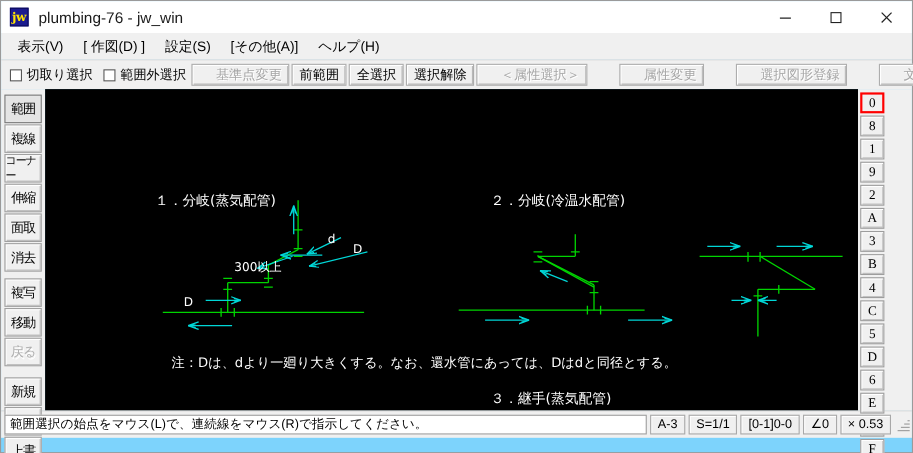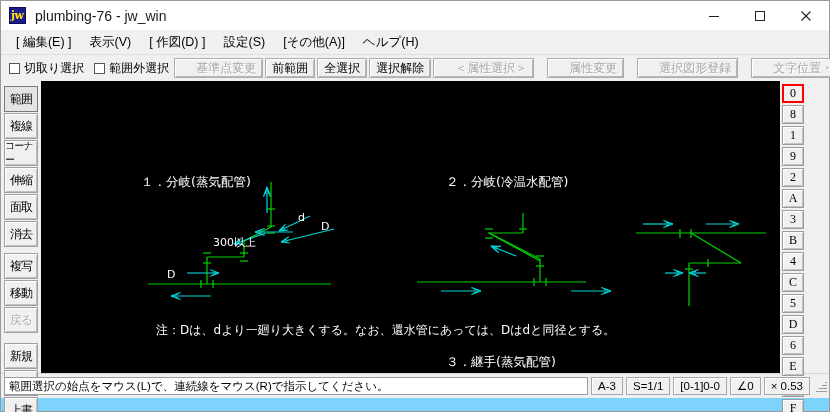--- a/index.html
+++ b/index.html
@@ -29,21 +29,21 @@
 
   
   .toolbar{height:26px;display:flex;align-items:center;padding:0 2px;background:#f0f0f0;
            border-top:1px solid #dedede;}
   .chk{display:flex;align-items:center;margin:0 4px 0 6px;white-space:nowrap;font-size:12px;}
   .chk .box{width:11px;height:11px;border:1px solid #565656;background:#fff;margin-right:4px;flex:none;box-sizing:border-box;}
   .tbtn{height:20px;min-width:auto;padding:0 6px;margin:0 1px;font-size:12px;line-height:18px;
         background:#f0f0f0;border:1px solid #adadad;box-shadow:inset 1px 1px 0 #fff, inset -1px -1px 0 #b8b8b8;
         color:#000;white-space:nowrap;box-sizing:border-box;display:flex;align-items:center;}
   .tbtn.disabled{color:#a6a6a6;text-shadow:1px 1px 0 #ffffff;padding-left:21px;}
-  .tbtn.gap{margin-left:12px;}
+  .tbtn.gap{margin-left:28px;}
 
   
   .bodyrow{display:flex;height:292px;}
 
   
   .leftcol{width:40px;background:#f0f0f0;padding-top:2px;box-sizing:border-box;}
   .lgroup{padding:2px 3px;}
   .lbtn{height:26px;margin:1px 0;font-size:12px;display:flex;align-items:center;justify-content:center;
         background:#f0f0f0;border:1px solid #a0a0a0;box-shadow:inset 1px 1px 0 #fff, inset -1px -1px 0 #c0c0c0;
         letter-spacing:-1px;box-sizing:border-box;color:#000;}
@@ -99,21 +99,20 @@
       <div class="winbtn">
         <svg width="12" height="12" viewBox="0 0 12 12">
             <line x1="1.5" y1="1.5" x2="10.5" y2="10.5" stroke="#222" stroke-width="1.1"></line>
             <line x1="10.5" y1="1.5" x2="1.5" y2="10.5" stroke="#222" stroke-width="1.1"></line>
           </svg>
       </div>
     </div>
   </div>
 
   <div class="menubar">
-    <div class="menu-item">[ 編集(E) ]</div>
     <div class="menu-item">表示(V)</div>
     <div class="menu-item">[ 作図(D) ]</div>
     <div class="menu-item">設定(S)</div>
     <div class="menu-item">[その他(A)]</div>
     <div class="menu-item">ヘルプ(H)</div>
   </div>
 
   <div class="toolbar">
     <label class="chk">
       <span class="box"></span>

